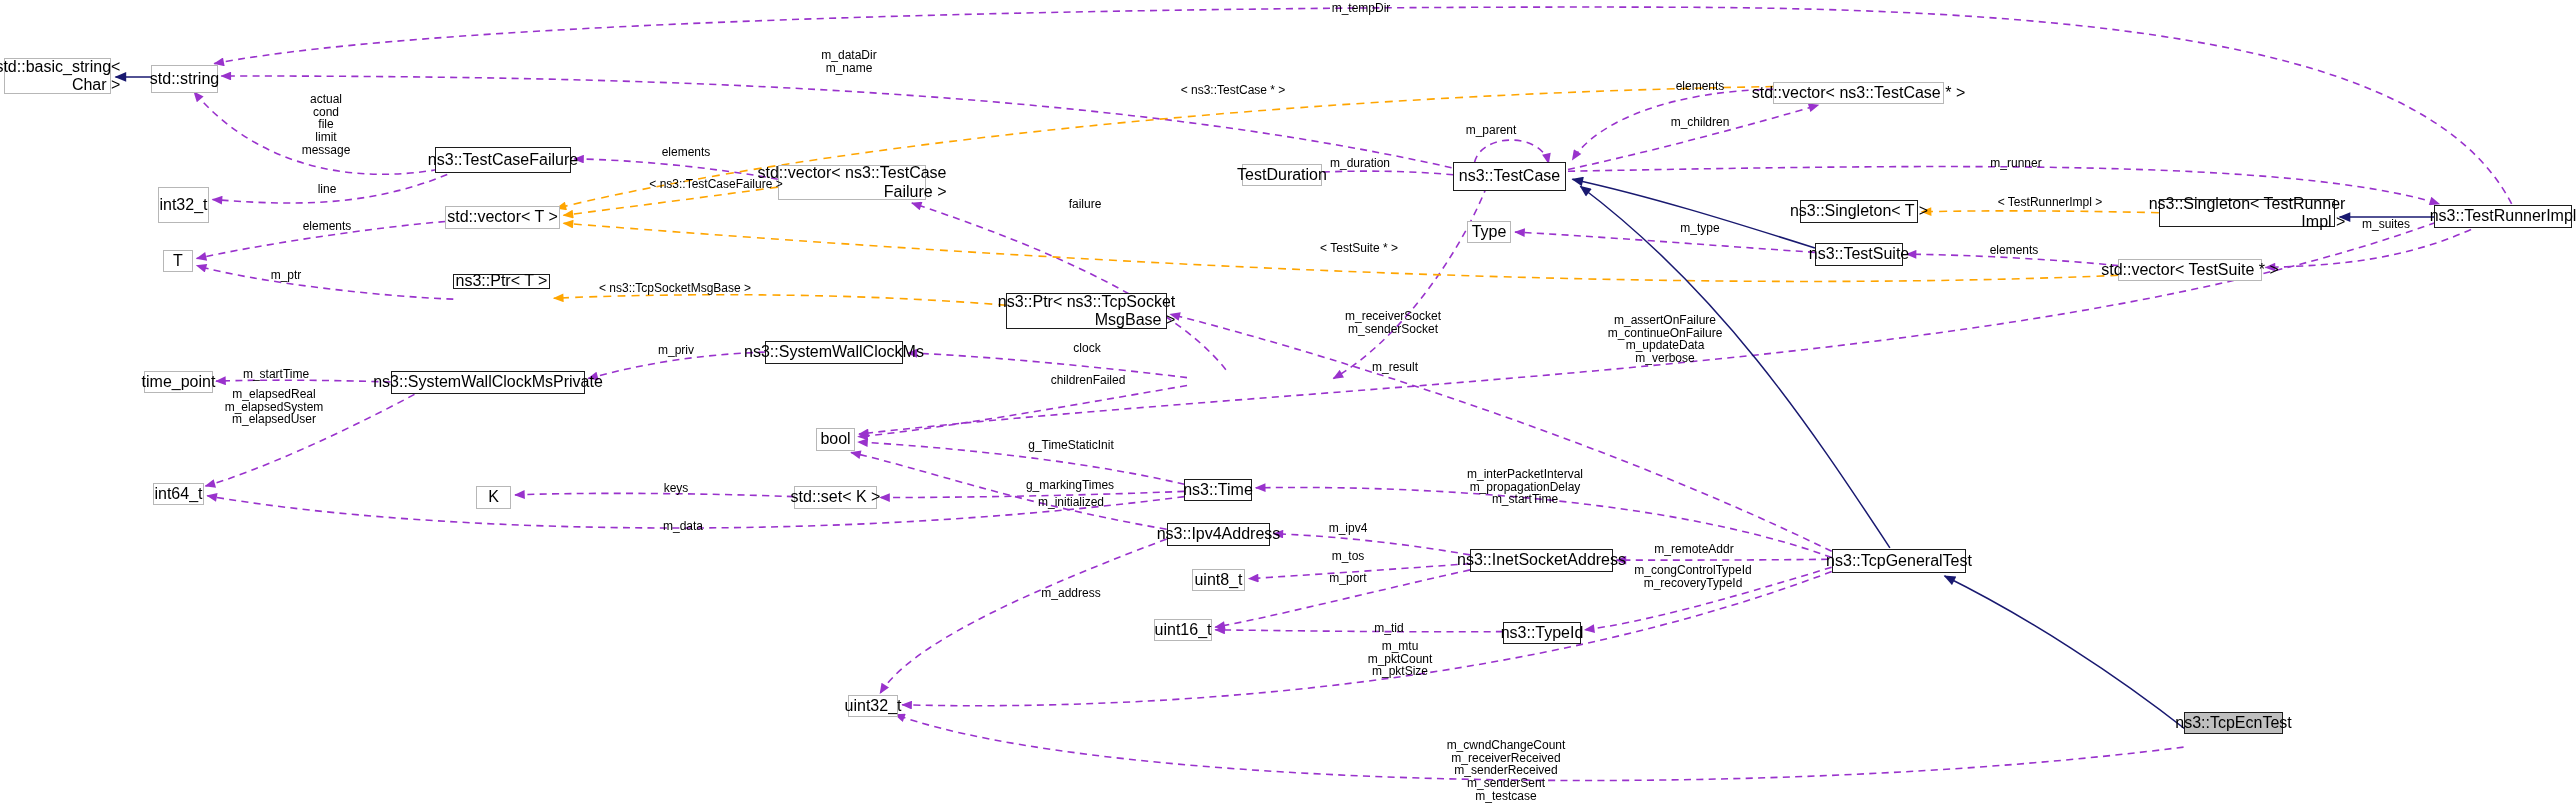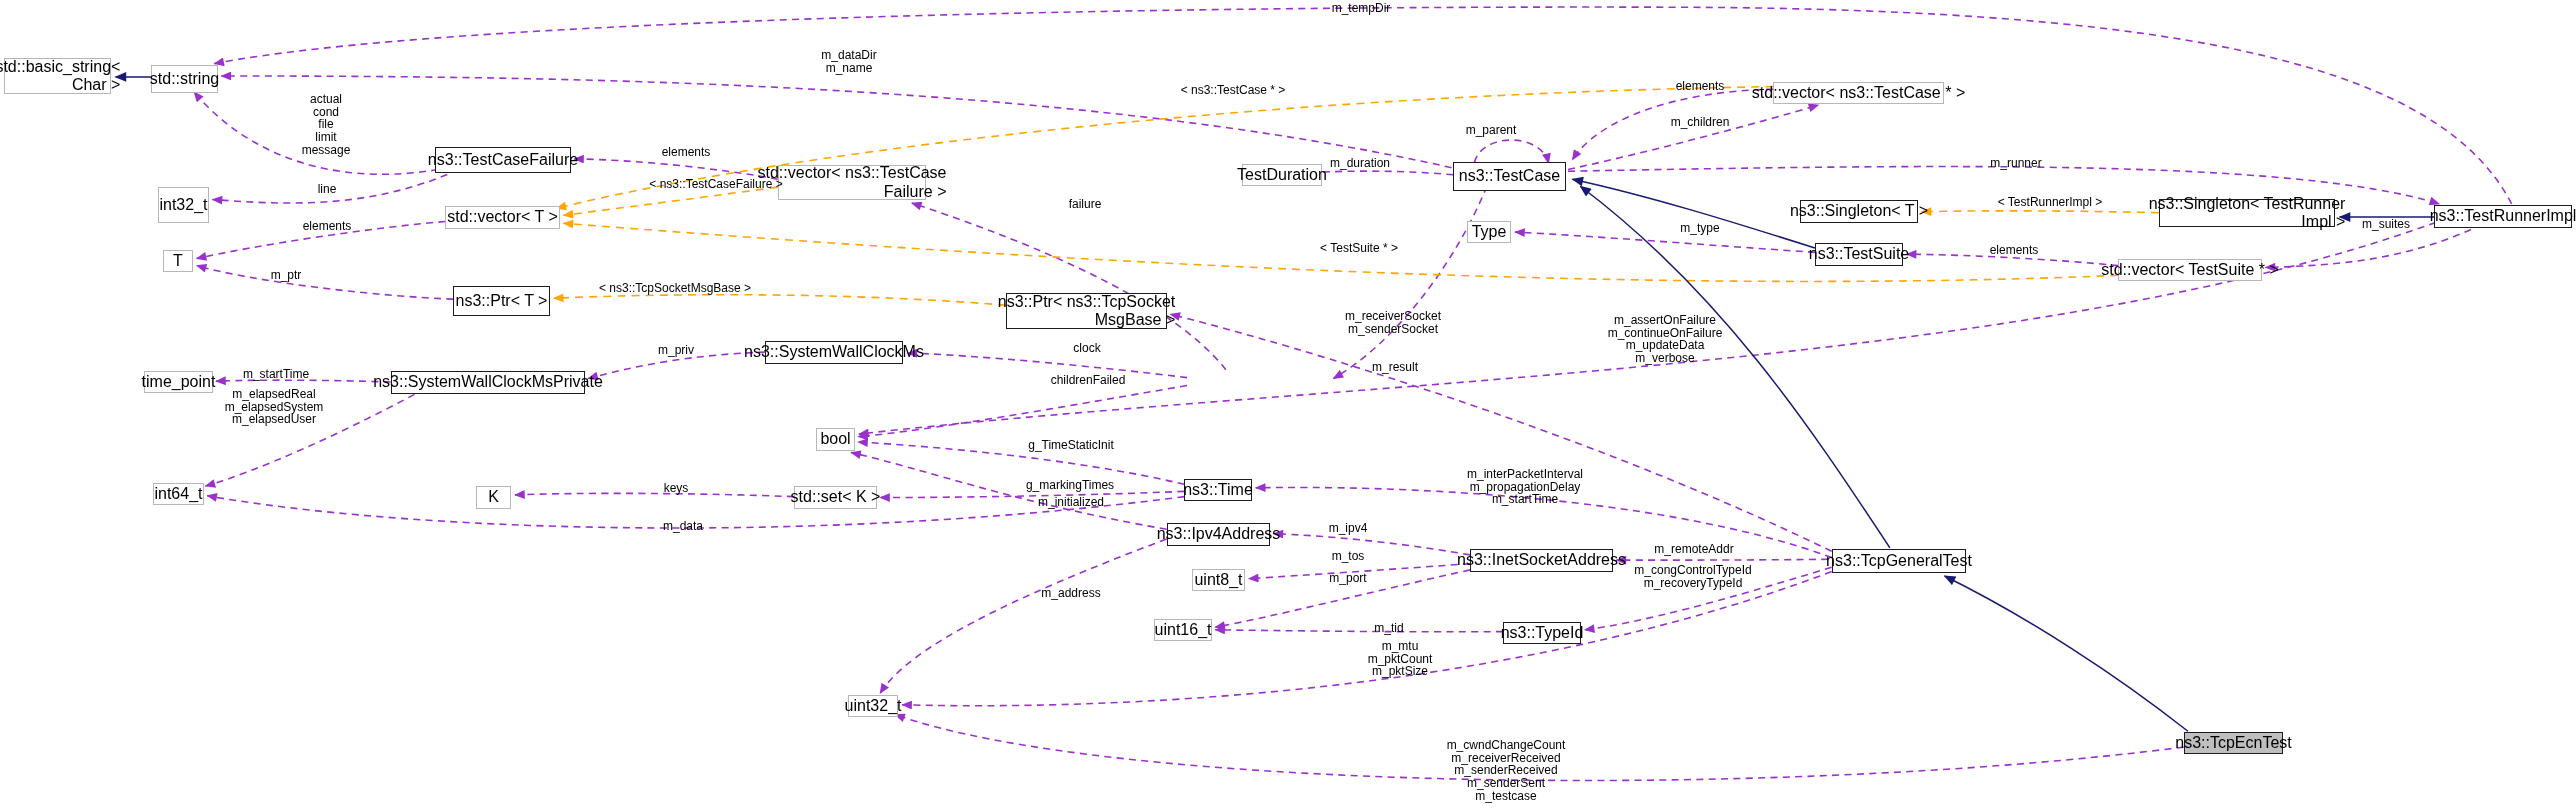--- a/index.html
+++ b/index.html
@@ -91,21 +91,21 @@
   </g>
 </svg>
 
 <div class="node" style="left:4.4px;top:58px;width:107px;height:36px">std::basic_string&lt;
 Char &gt;</div>
 <div class="node" style="left:151px;top:65px;width:67px;height:28px">std::string</div>
 <div class="node" style="left:158px;top:187px;width:51px;height:36px">int32_t</div>
 <div class="node b" style="left:435px;top:147px;width:136px;height:26px">ns3::TestCaseFailure</div>
 <div class="node" style="left:445px;top:206px;width:115px;height:23px">std::vector&lt; T &gt;</div>
 <div class="node" style="left:163px;top:250px;width:30px;height:22px">T</div>
-<div class="node b" style="left:453px;top:286px;width:97px;height:30px">ns3::Ptr&lt; T &gt;</div>
+<div class="node b" style="left:453px;top:274px;width:97px;height:15px">ns3::Ptr&lt; T &gt;</div>
 <div class="node" style="left:778px;top:165px;width:148px;height:35px">std::vector&lt; ns3::TestCase
 Failure &gt;</div>
 <div class="node b" style="left:1006px;top:293px;width:161px;height:36px">ns3::Ptr&lt; ns3::TcpSocket
 MsgBase &gt;</div>
 <div class="node b" style="left:765px;top:341px;width:138px;height:23px">ns3::SystemWallClockMs</div>
 <div class="node b" style="left:391px;top:371px;width:194px;height:23px">ns3::SystemWallClockMsPrivate</div>
 <div class="node" style="left:144px;top:371px;width:69px;height:22px">time_point</div>
 <div class="node" style="left:153px;top:483px;width:51px;height:22px">int64_t</div>
 <div class="node" style="left:476px;top:486px;width:35px;height:23px">K</div>
 <div class="node" style="left:794px;top:486px;width:83px;height:23px">std::set&lt; K &gt;</div>
@@ -121,21 +121,21 @@
 <div class="node b" style="left:1453px;top:162px;width:113px;height:29px">ns3::TestCase</div>
 <div class="node" style="left:1467px;top:221px;width:44px;height:22px">Type</div>
 <div class="node" style="left:1773px;top:82px;width:171px;height:22px">std::vector&lt; ns3::TestCase * &gt;</div>
 <div class="node b" style="left:1800px;top:200px;width:118px;height:23px">ns3::Singleton&lt; T &gt;</div>
 <div class="node b" style="left:1815px;top:243px;width:88px;height:23px">ns3::TestSuite</div>
 <div class="node" style="left:2118px;top:259px;width:144px;height:22px">std::vector&lt; TestSuite * &gt;</div>
 <div class="node b" style="left:2159px;top:199px;width:176px;height:28px">ns3::Singleton&lt; TestRunner
 Impl &gt;</div>
 <div class="node b" style="left:2434px;top:205px;width:138px;height:23px">ns3::TestRunnerImpl</div>
 <div class="node b" style="left:1832px;top:549px;width:134px;height:24px">ns3::TcpGeneralTest</div>
-<div class="node h" style="left:2184px;top:732px;width:99px;height:22px">ns3::TcpEcnTest</div>
+<div class="node h" style="left:2184px;top:712px;width:99px;height:22px">ns3::TcpEcnTest</div>
 
 <div class="el" style="left:1361px;top:1.8px">m_tempDir</div>
 <div class="el" style="left:849px;top:49px">m_dataDir
 m_name</div>
 <div class="el" style="left:326px;top:93px">actual
 cond
 file
 limit
 message</div>
 <div class="el" style="left:327px;top:183px">line</div>

